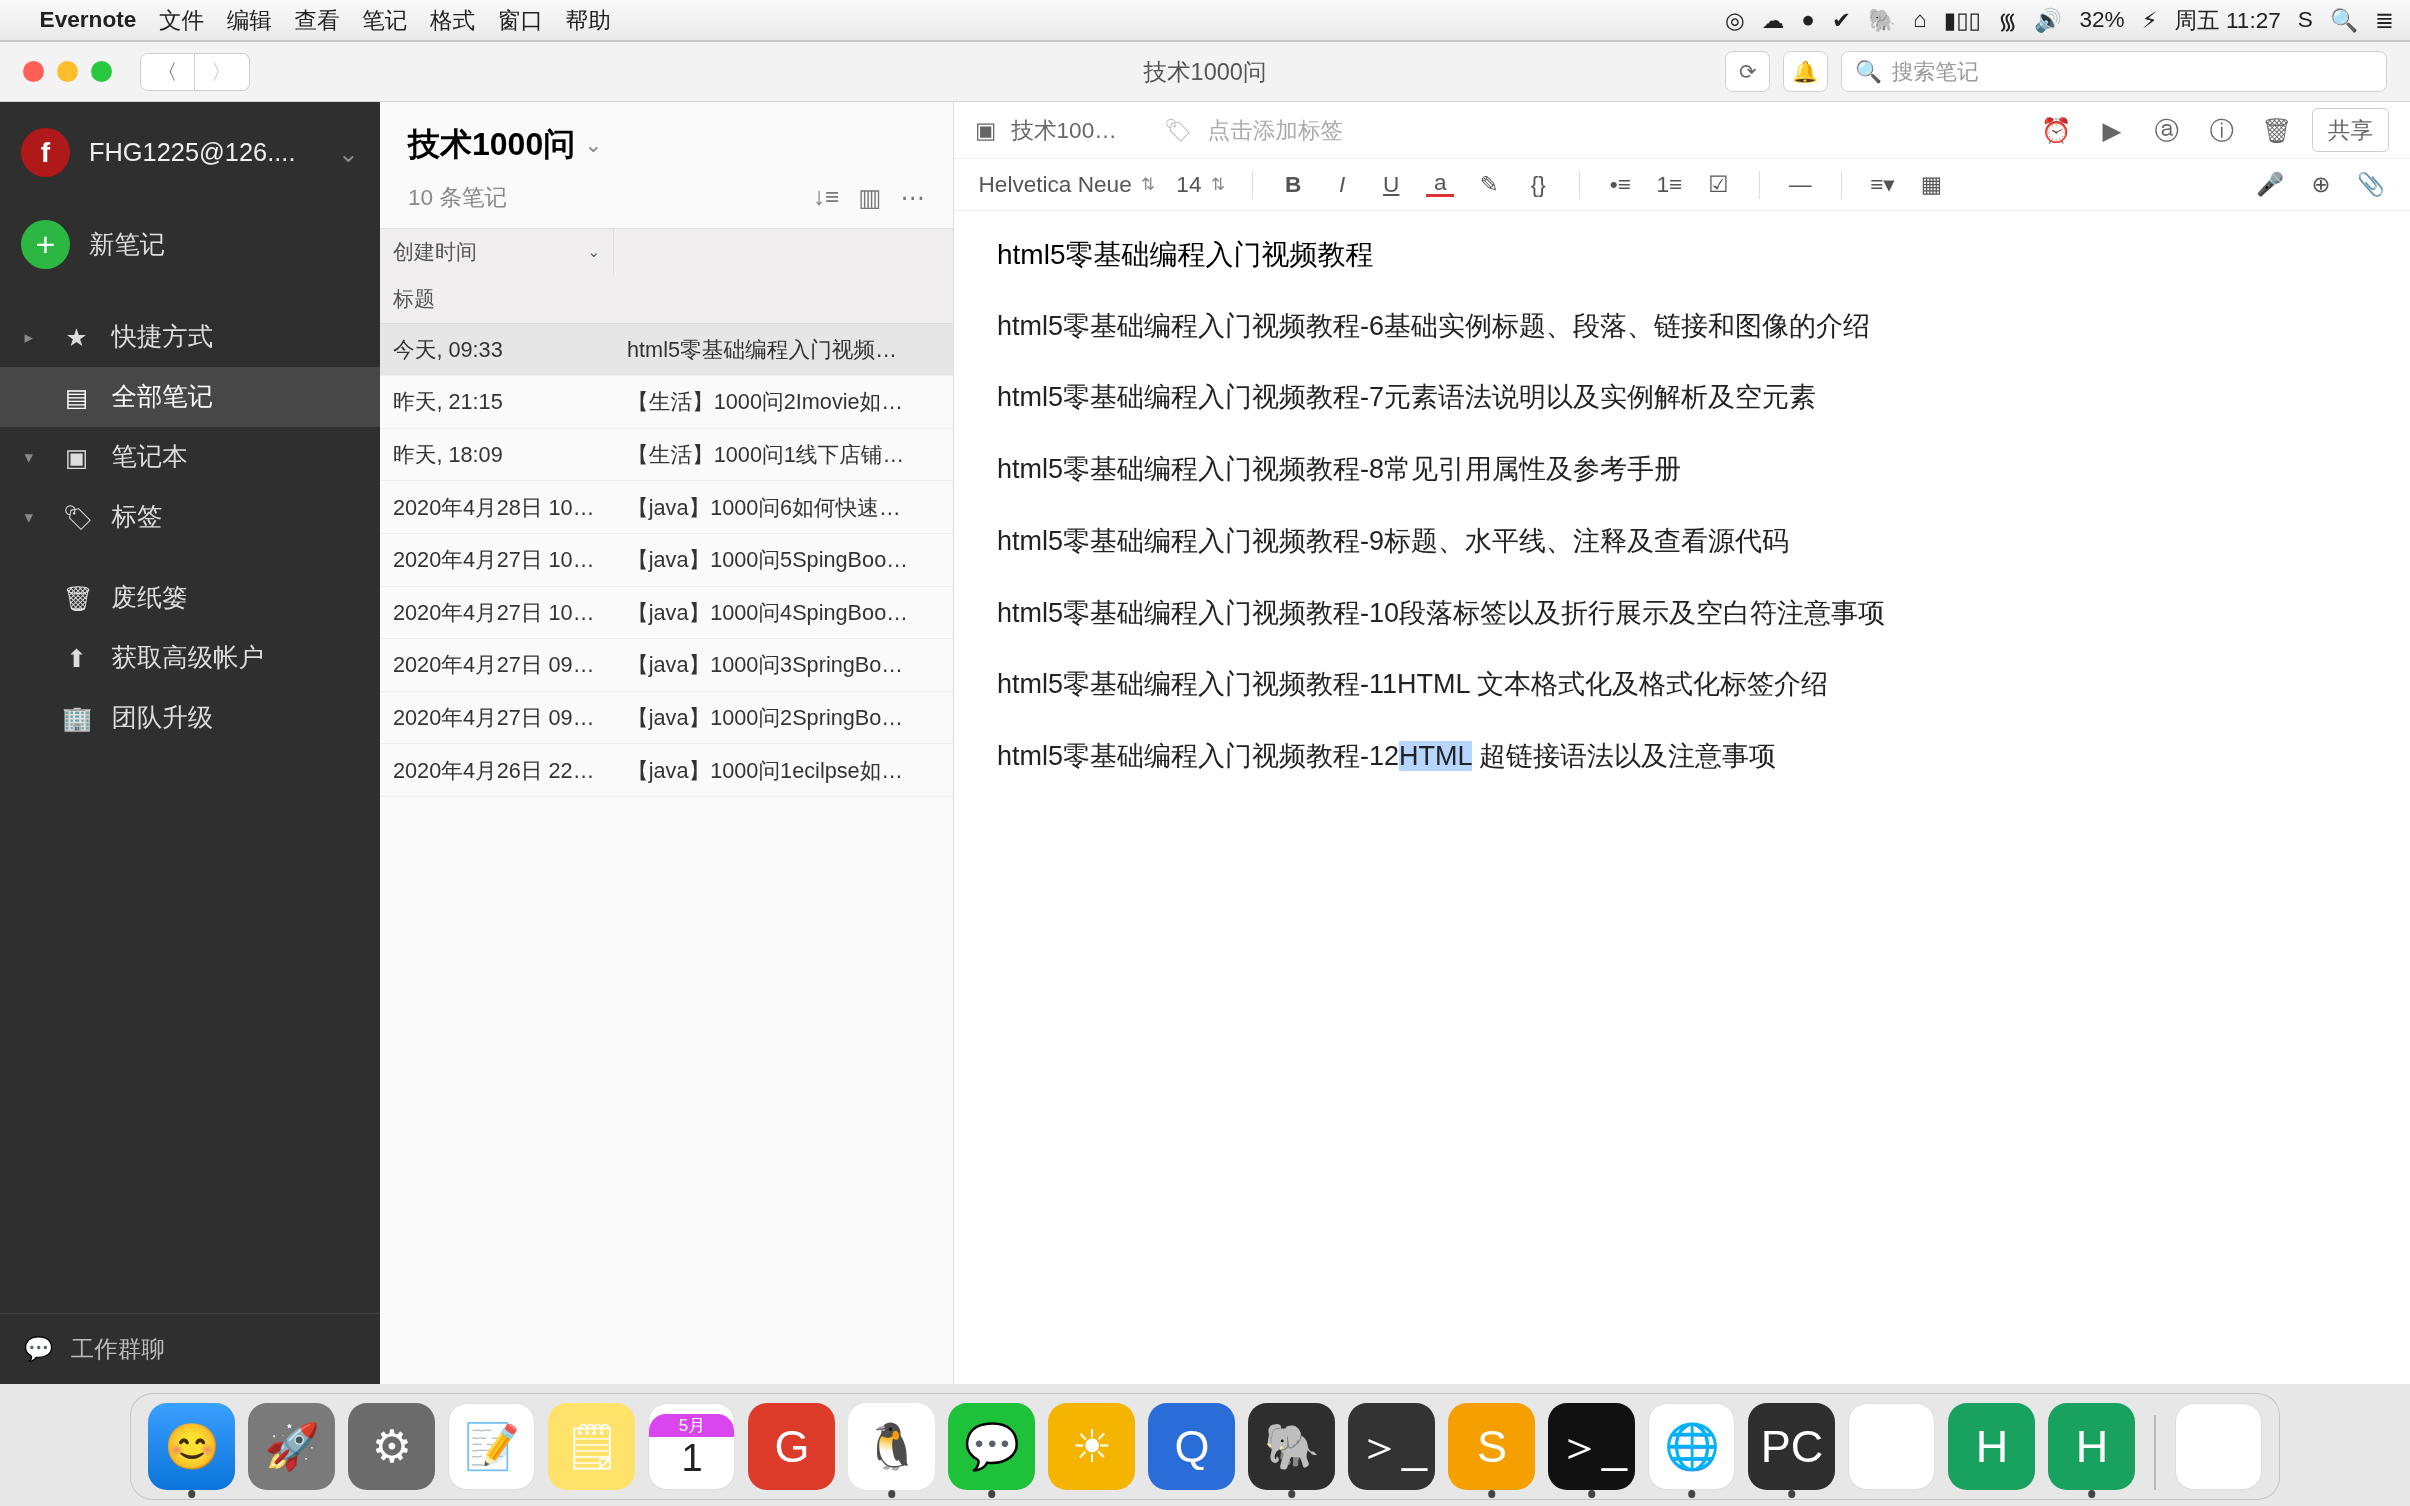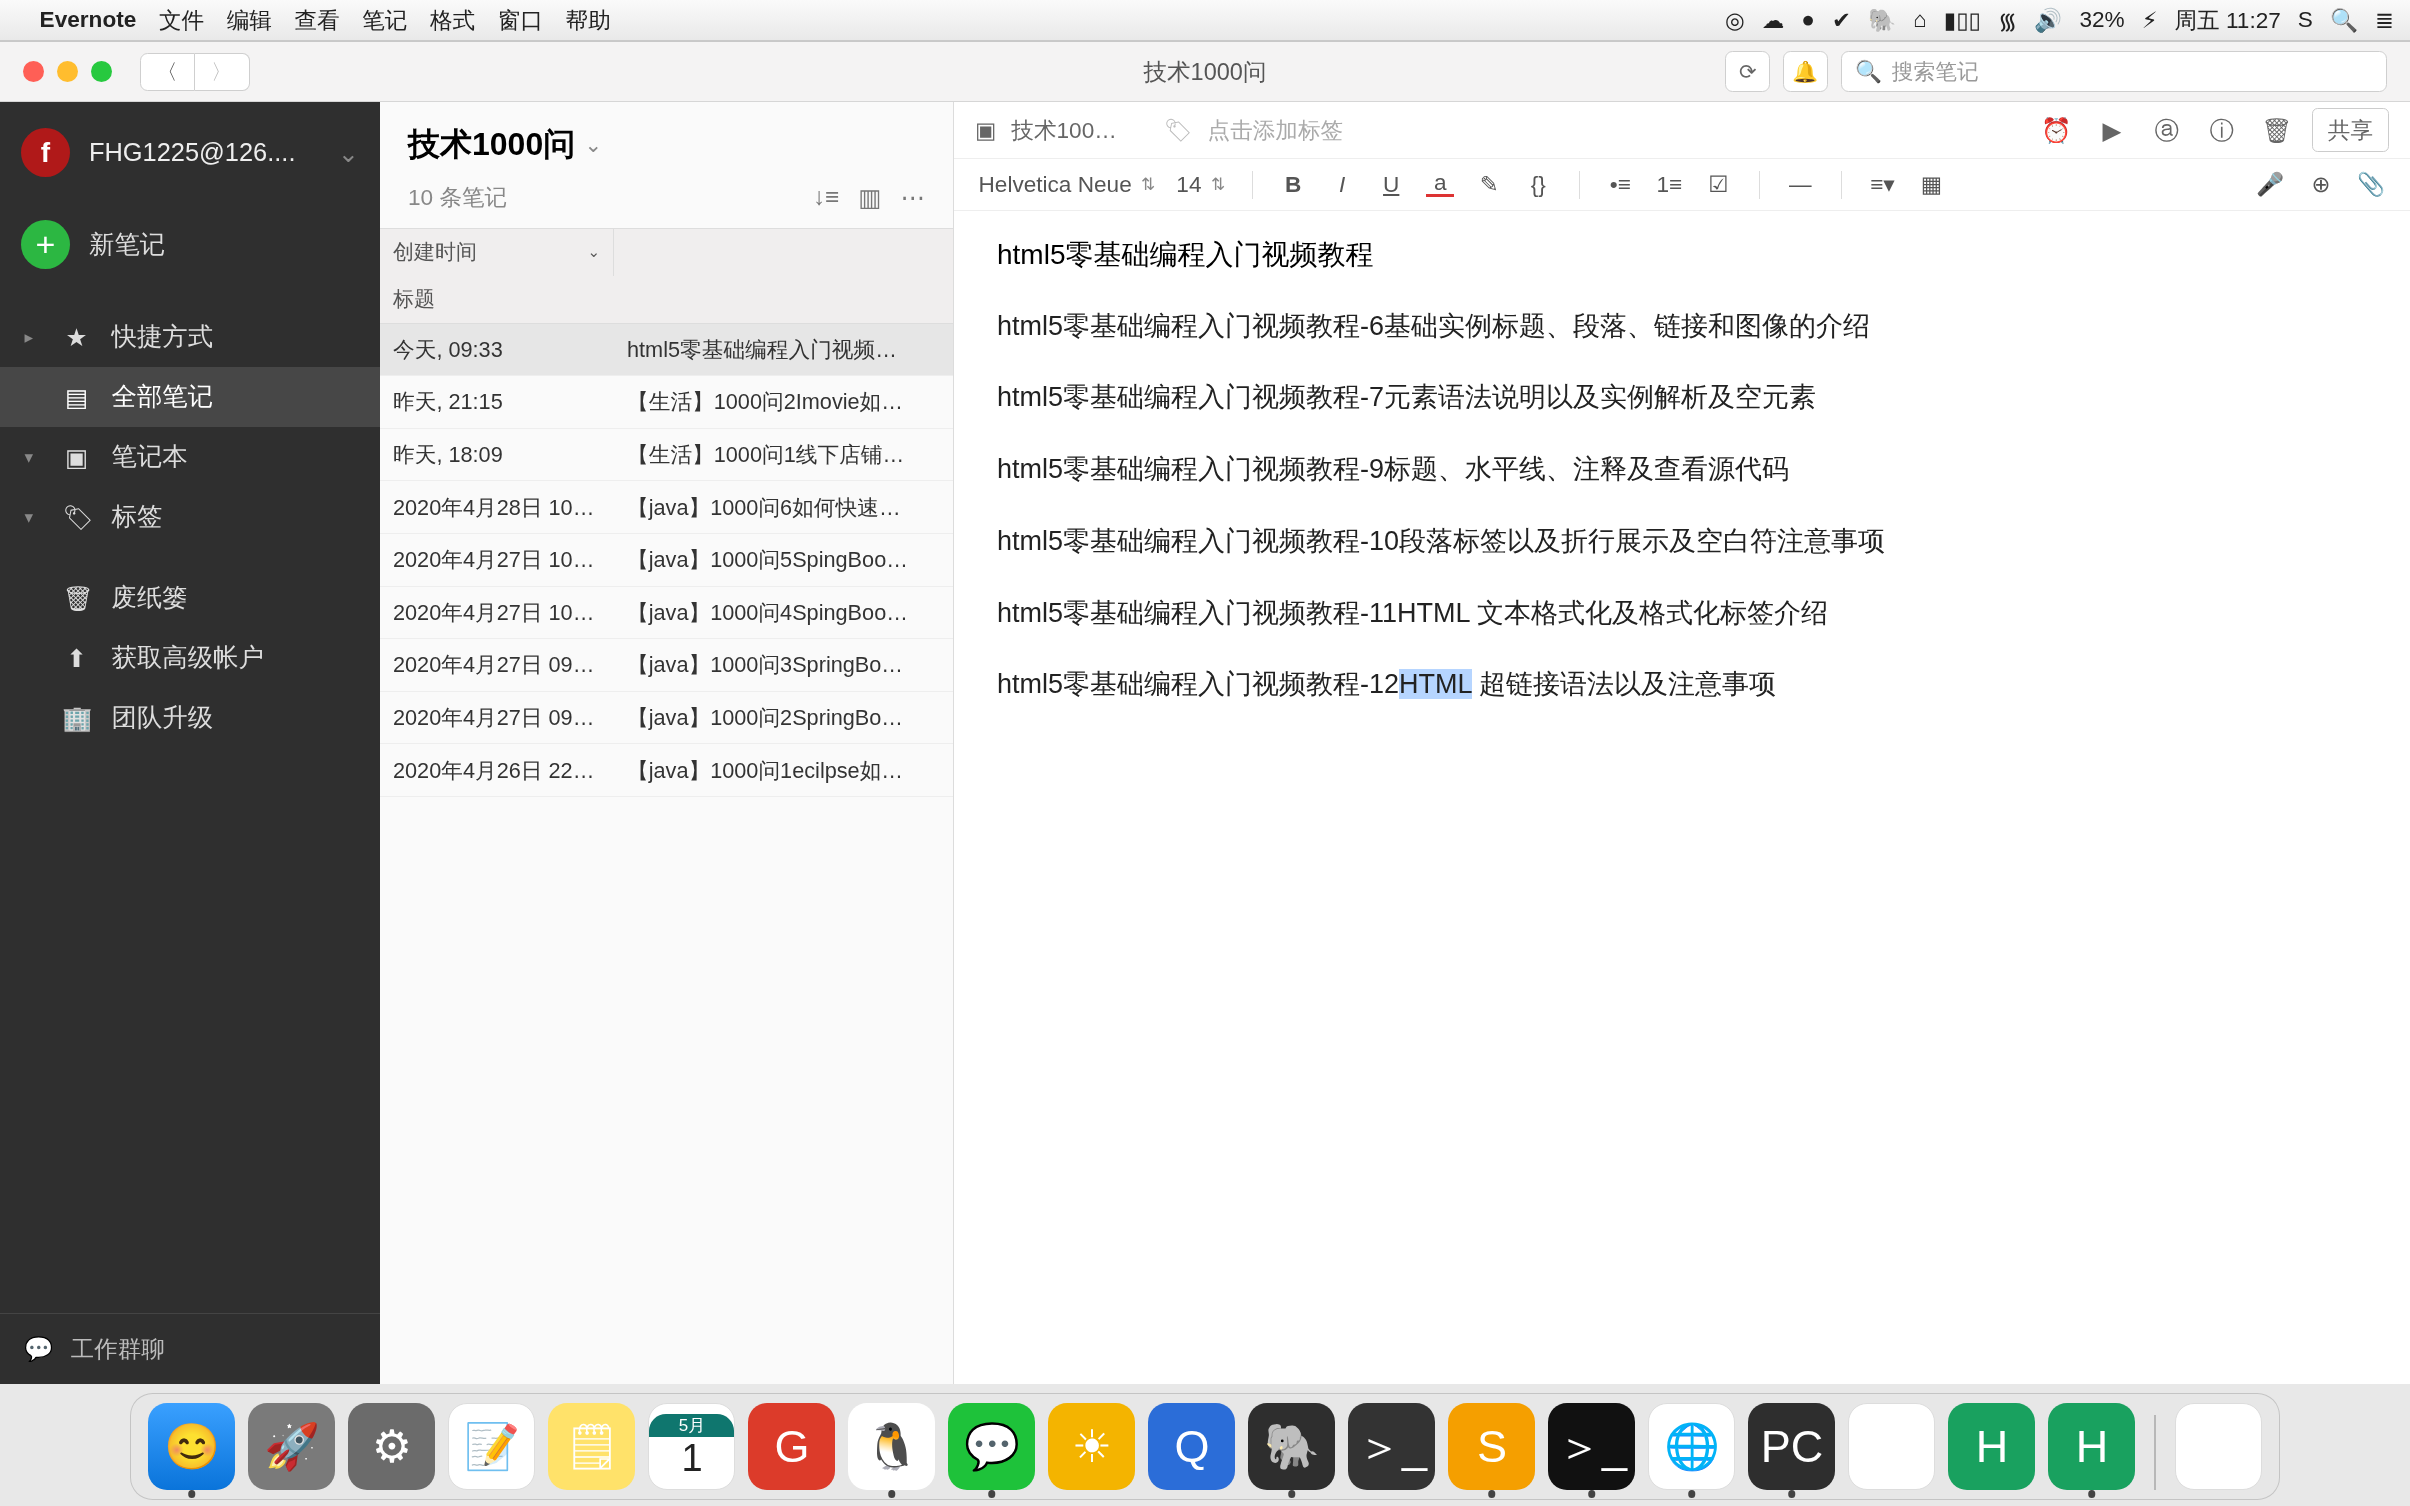--- a/index.html
+++ b/index.html
@@ -316,20 +316,21 @@
           <span class="ic">🎤</span>
           <span class="ic">⊕</span>
           <span class="ic">📎</span>
         </div>
       </div>
 
       <div class="notebody">
         <h1>html5零基础编程入门视频教程</h1>
         <p>html5零基础编程入门视频教程-6基础实例标题、段落、链接和图像的介绍</p>
         <p>html5零基础编程入门视频教程-7元素语法说明以及实例解析及空元素</p>
+        <p>html5零基础编程入门视频教程-8常见引用属性及参考手册</p>
         <p>html5零基础编程入门视频教程-9标题、水平线、注释及查看源代码</p>
         <p>html5零基础编程入门视频教程-10段落标签以及折行展示及空白符注意事项</p>
         <p>html5零基础编程入门视频教程-11HTML 文本格式化及格式化标签介绍</p>
         <p>
           <span>html5零基础编程入门视频教程-12</span><span class="hlsel">HTML</span><span> 超链接语法以及注意事项</span>
         </p>
       </div>
 
     </div>
 
@@ -349,21 +350,21 @@
         <div class="app-ic pref">⚙︎</div>
       </div>
     <div class="app-wrap">
         <div class="app-ic notes">📝</div>
       </div>
     <div class="app-wrap">
         <div class="app-ic stick">🗒</div>
       </div>
     <div class="app-wrap">
         <div class="app-ic cal" style="flex-direction:column;font-size:17px">
-          <div style="background:#0f766e;color:#fff;width:100%;text-align:center;border-radius:17px 17px 0 0">5月</div>
+          <div style="background:#d946ef;color:#fff;width:100%;text-align:center;border-radius:17px 17px 0 0">5月</div>
           <div style="color:#222;font-size:38px">1</div>
         </div>
       </div>
     <div class="app-wrap">
         <div class="app-ic red1">G</div>
       </div>
     <div class="app-wrap">
         <div class="app-ic qq">🐧</div>
         <div class="dotu"></div>
       </div>

